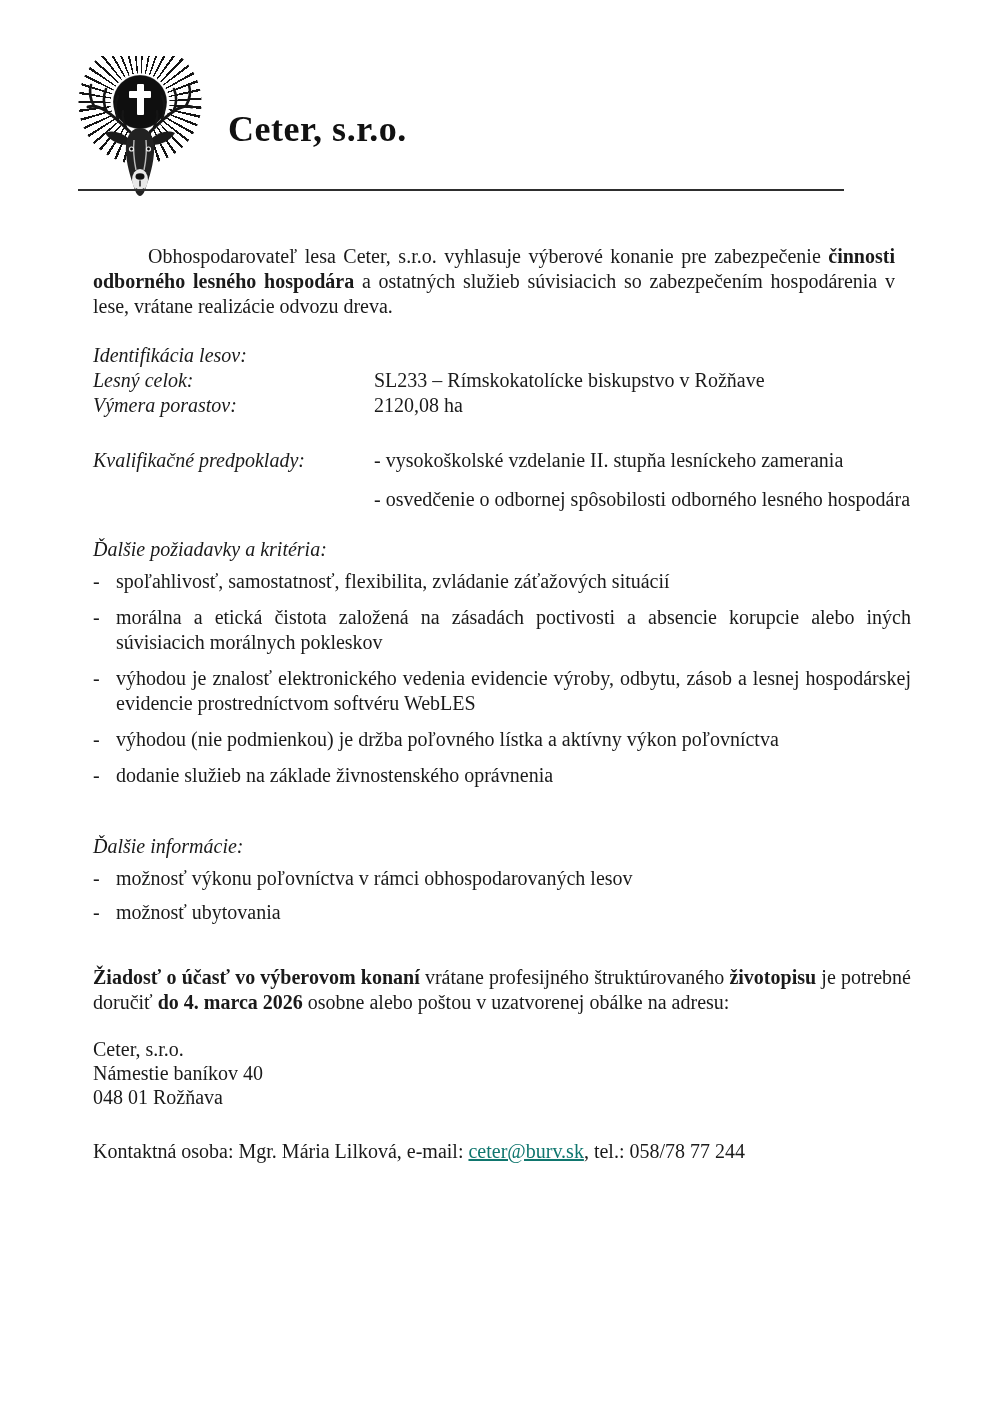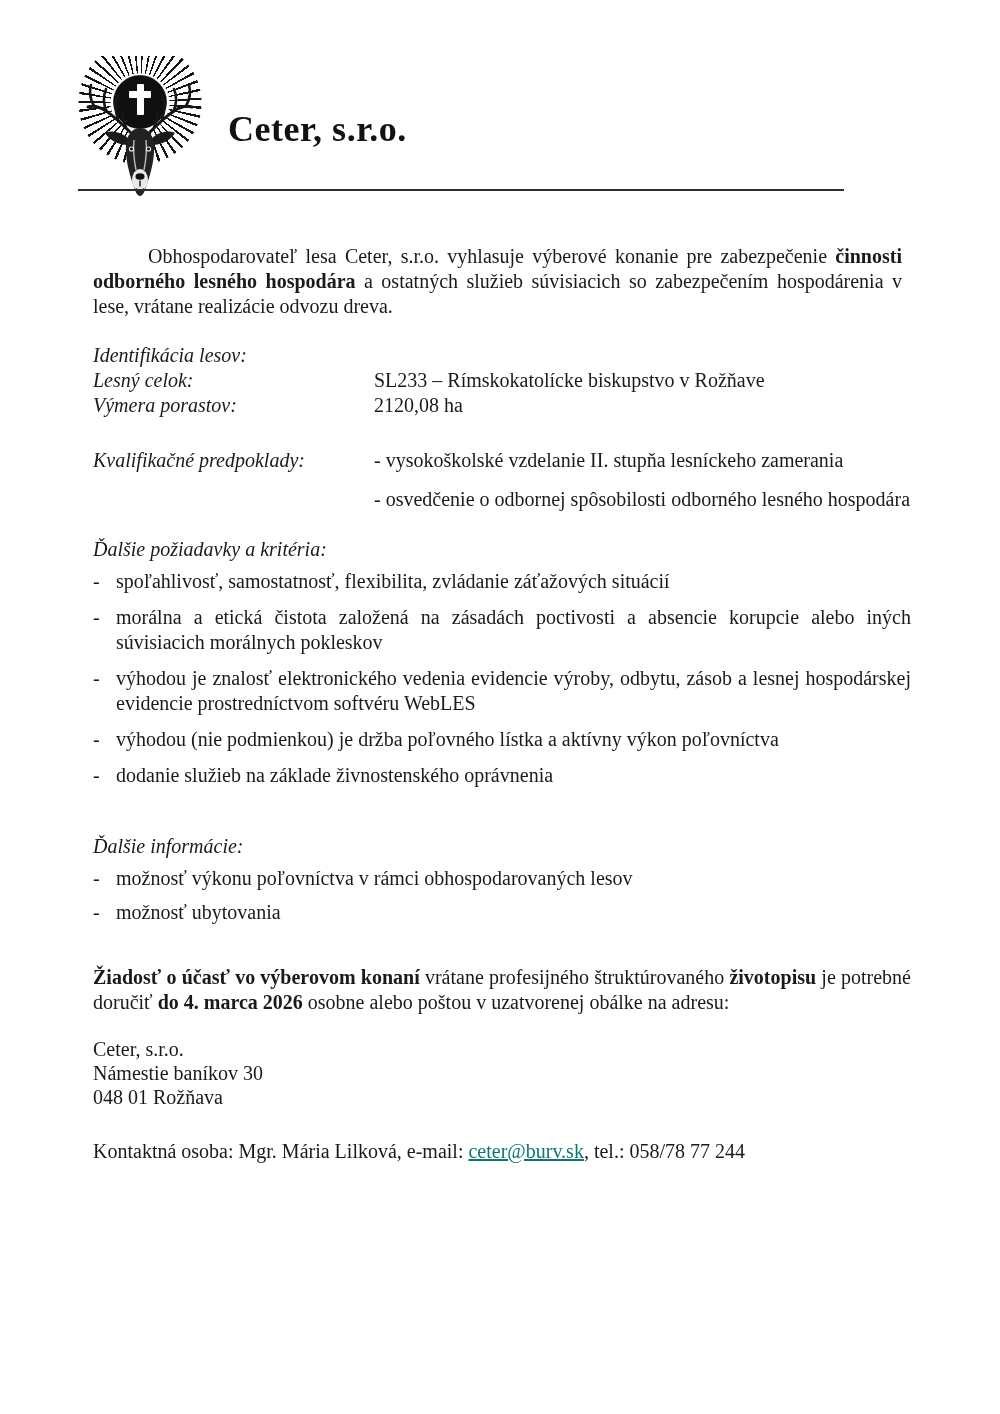--- a/index.html
+++ b/index.html
@@ -109,21 +109,21 @@
       <circle cx="57.5" cy="93" r="1.4" fill="#000000"></circle>
       <circle cx="74.5" cy="93" r="1.4" fill="#000000"></circle>
     </svg>
   </div>
 
   <h1 class="company-title">Ceter, s.r.o.</h1>
   <div class="header-divider"></div>
 
   <div class="body">
 
-    <p class="intro para-justify" style="margin:12px 9px 0 0;"><span>Obhospodarovateľ lesa Ceter, s.r.o. vyhlasuje výberové konanie pre zabezpečenie </span><b>činnosti odborného lesného hospodára</b><span> a ostatných služieb súvisiacich so zabezpečením hospodárenia v lese, vrátane realizácie odvozu dreva.</span></p>
+    <p class="intro para-justify" style="margin:12px 16px 0 0;"><span>Obhospodarovateľ lesa Ceter, s.r.o. vyhlasuje výberové konanie pre zabezpečenie </span><b>činnosti odborného lesného hospodára</b><span> a ostatných služieb súvisiacich so zabezpečením hospodárenia v lese, vrátane realizácie odvozu dreva.</span></p>
 
     <div class="ident-heading">Identifikácia lesov:</div>
     <div class="kv-row">
       <span class="kv-label">Lesný celok:</span>
       <span class="kv-value">SL233 – Rímskokatolícke biskupstvo v Rožňave</span>
     </div>
     <div class="kv-row">
       <span class="kv-label">Výmera porastov:</span>
       <span class="kv-value">2120,08 ha</span>
     </div>
@@ -172,20 +172,20 @@
       <div class="dash-item">
         <span class="dash-marker">-</span>
         <span class="dash-text">možnosť ubytovania</span>
       </div>
     </div>
 
     <p class="application para-justify" style="margin:40px 0 0 0;"><b>Žiadosť o účasť vo výberovom konaní</b><span> vrátane profesijného štruktúrovaného </span><b>životopisu</b><span> je potrebné doručiť </span><b>do 4. marca 2026</b><span> osobne alebo poštou v uzatvorenej obálke na adresu:</span></p>
 
     <div class="address">
       <div>Ceter, s.r.o.</div>
-      <div>Námestie baníkov 30</div>
+      <div>Námestie baníkov 40</div>
       <div>048 01 Rožňava</div>
     </div>
 
     <p class="contact" style="margin:30px 0 0 0;"><span>Kontaktná osoba: Mgr. Mária Lilková, e-mail: </span><a class="email-link">ceter@burv.sk</a><span>, tel.: 058/78 77 244</span></p>
 
   </div>
 </div>
 
 </body></html>

